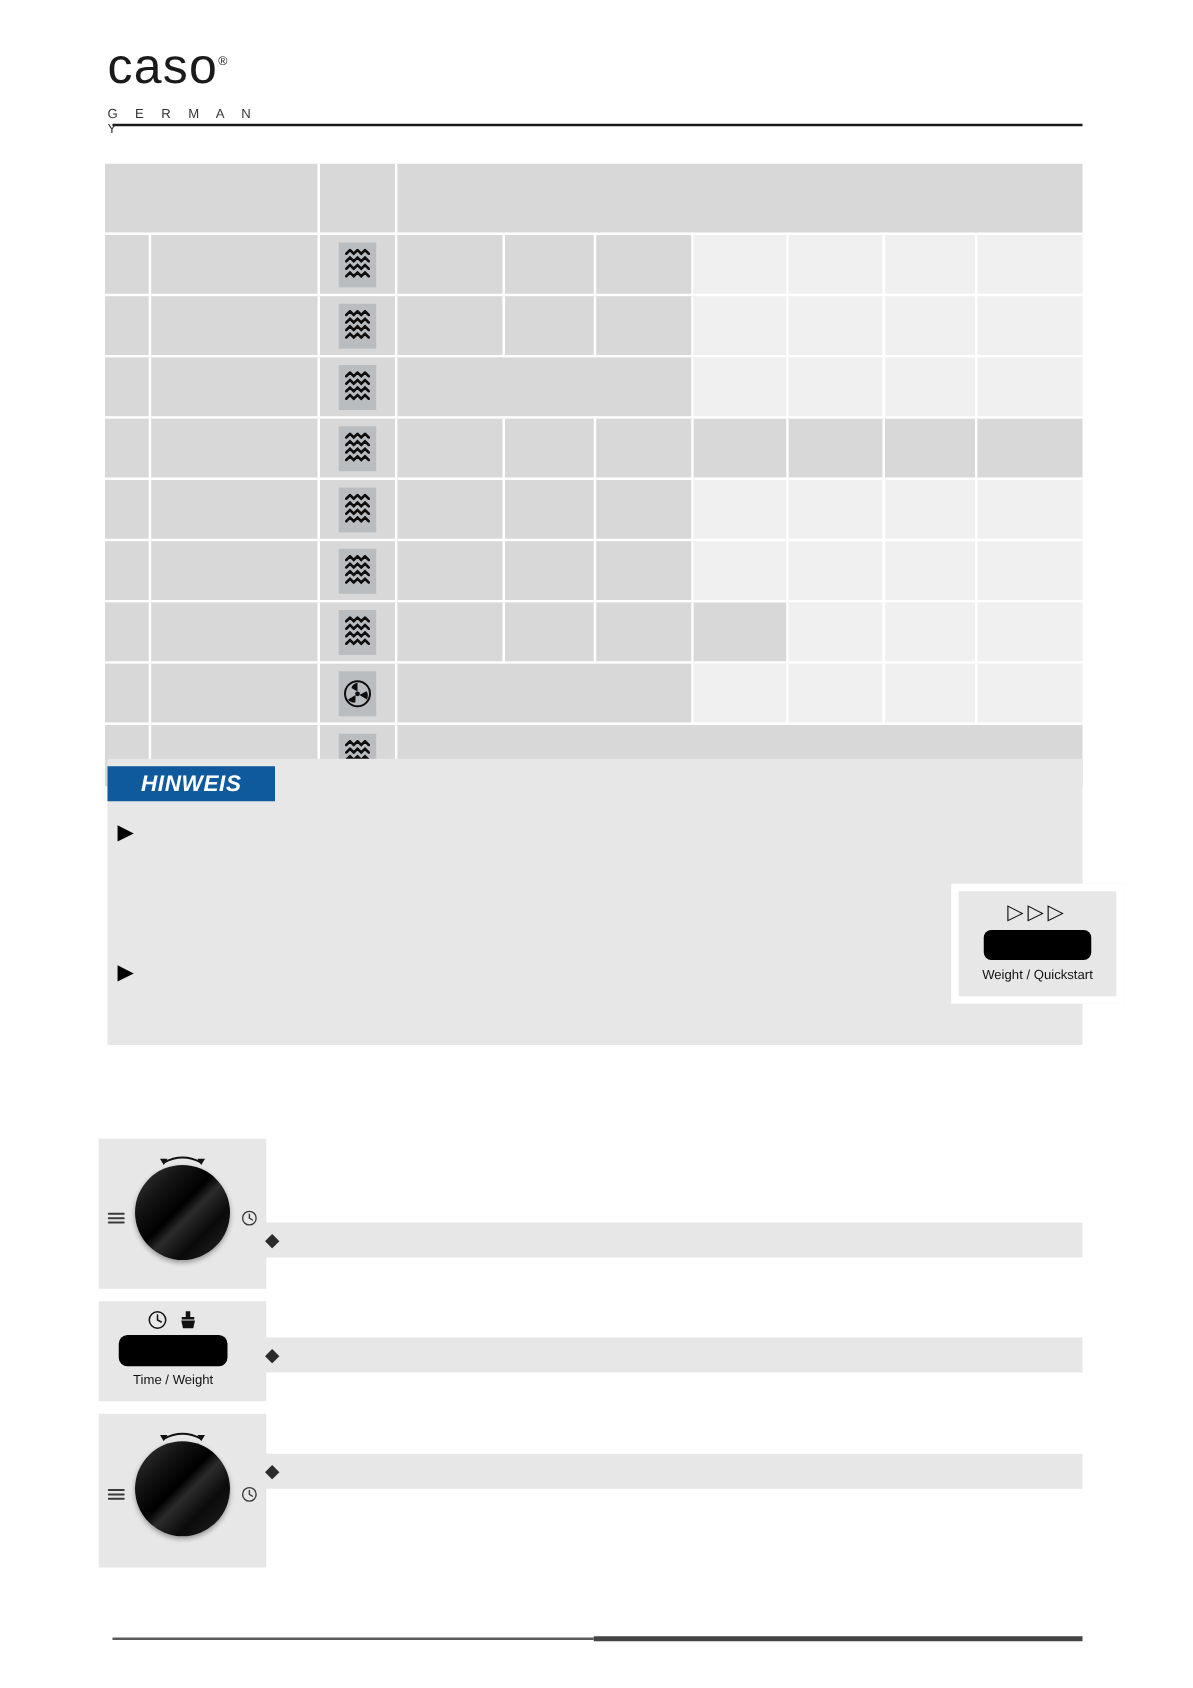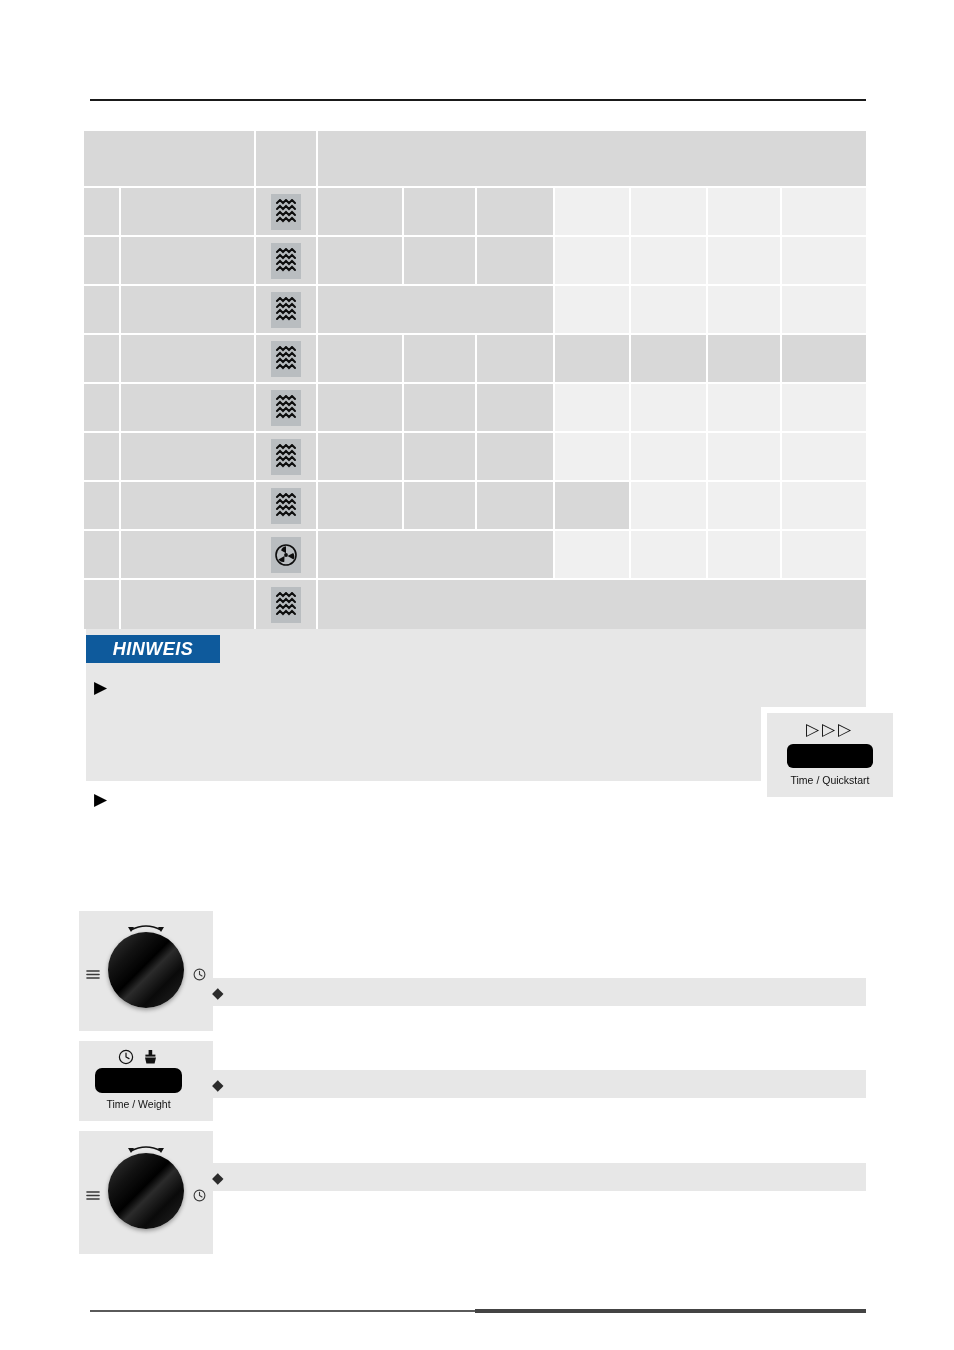--- a/index.html
+++ b/index.html
@@ -85,22 +85,22 @@
     background: #b9bdc0;
     display: flex;
     align-items: center;
     justify-content: center;
   }
   .icon-chip svg { display: block; }
 
   
   #note-box {
     position: absolute;
-    left: 86px; top: 629px;
-    width: 780px; height: 152px;
+    left: 86px; top: 607px;
+    width: 780px; height: 229px;
     background: #e7e7e7;
   }
   #note-banner {
     position: absolute;
     left: 0; top: 6px;
     width: 134px; height: 28px;
     background: #0e5a9c;
     display: flex;
     align-items: center;
     justify-content: center;
@@ -268,20 +268,26 @@
     position: absolute;
     left: 475px; top: 1309px;
     width: 391px; height: 4px;
     background: #444444;
   }
 </style>
 </head>
 <body>
 
 <div id="header">
+  <div id="logo-block">
+    <div id="logo-wordmark">
+      <span>caso</span><span class="reg">®</span>
+    </div>
+    <div id="logo-sub">G E R M A N Y</div>
+  </div>
   <div id="header-rule"></div>
 </div>
 
 <div id="spec-table">
 
   <div class="trow" style="height:57px;">
     <div class="tcell dark" style="left:0px; width:172px; height:57px;"></div>
     <div class="tcell dark" style="left:172px; width:62px; height:57px;"></div>
     <div class="tcell dark last" style="left:234px; width:548px; height:57px;"></div>
   </div>
@@ -499,21 +505,21 @@
   </div>
   <div class="note-bullet" id="note-bullet-1">▶</div>
   <div class="note-bullet" id="note-bullet-2">▶</div>
 </div>
 
 <div id="quickstart-card">
   <div id="quickstart-icons">
     <span>▷</span><span>▷▷</span>
   </div>
   <div id="quickstart-key"></div>
-  <div id="quickstart-label">Time / Quickstart</div>
+  <div id="quickstart-label">Weight / Quickstart</div>
 </div>
 
 <div class="ctrl-card" id="ctrl-card-1">
   <div class="knob-arrows" id="knob-arrows-1">
     <svg width="46" height="12" viewBox="0 0 46 12">
       <path d="M8 8 Q23 0 38 8" fill="none" stroke="#111" stroke-width="1.6"></path>
       <path d="M5 5 L11 5 L8 10 Z" fill="#111"></path>
       <path d="M35 5 L41 5 L38 10 Z" fill="#111"></path>
     </svg>
   </div>

